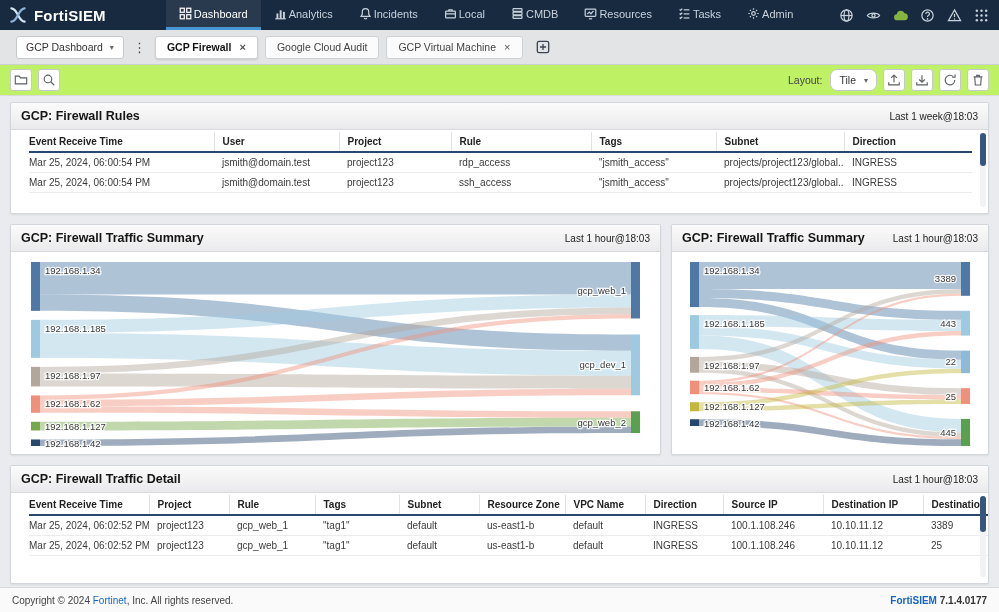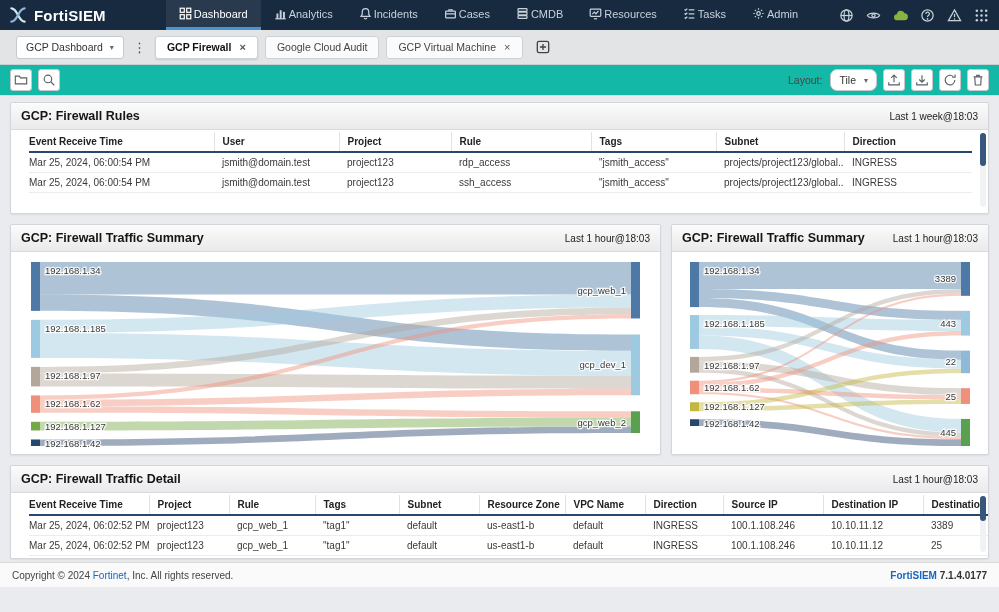--- a/index.html
+++ b/index.html
@@ -23,38 +23,38 @@
   .dash-select { display:flex; align-items:center; gap:7px; height:23px; background:#fff; border:1px solid #c6c9cc; border-radius:3px; padding:0 9px; font-size:10.5px; color:#333; cursor:pointer; }
   .caret { font-size:8px; color:#666; }
   .kebab { font-size:13px; color:#444; cursor:pointer; padding:0 2px; }
   .tab { display:flex; align-items:center; gap:8px; height:23px; background:#fbfbfb; border:1px solid #cfd2d5; border-radius:3px; padding:0 11px; font-size:10.5px; color:#444; cursor:pointer; }
   .tab.active { background:#fff; font-weight:bold; color:#111; box-shadow:0 1px 2px rgba(0,0,0,.12); }
   .tab-close { font-size:11px; color:#555; cursor:pointer; line-height:1; }
   .add-tab { background:none; border:none; cursor:pointer; display:flex; align-items:center; margin-left:6px; }
   .tico-dark { width:14px; height:14px; stroke:#3a4450; fill:none; stroke-width:1.5; }
 
   
-  .toolbar { height:31px; background:#14b8a6; border-bottom:1px solid #d9dadc; display:flex; align-items:center; padding:0 10px; gap:6px; }
+  .toolbar { height:31px; background:#bef264; border-bottom:1px solid #d9dadc; display:flex; align-items:center; padding:0 10px; gap:6px; }
   .tbtn { width:22px; height:22px; background:#fff; border:1px solid #c6c9cc; border-radius:3px; display:flex; align-items:center; justify-content:center; cursor:pointer; }
   .tico { width:14px; height:14px; stroke:#5a5f66; fill:none; stroke-width:1.3; }
   .toolbar-right { margin-left:auto; display:flex; align-items:center; gap:6px; }
   .layout-lbl { font-size:10.5px; color:#444; margin-right:2px; }
   .layout-sel { display:flex; align-items:center; gap:8px; height:22px; background:#fff; border:1px solid #c6c9cc; border-radius:7px; padding:0 8px; font-size:10.5px; cursor:pointer; }
 
   
   main { padding:6px 10px 0 10px; }
   .panel { background:#fff; border:1px solid #d3d6da; border-radius:2px; box-shadow:0 1px 2px rgba(0,0,0,.07); overflow:hidden; position:relative; }
   .phead { height:27px; background:linear-gradient(#fbfbfb,#eaeaec); border-bottom:1px solid #d8dadd; display:flex; align-items:center; justify-content:space-between; padding:0 10px; }
   .ptitle { font-size:12.5px; font-weight:bold; color:#151515; }
   .ptime { font-size:10px; color:#222; }
   .panel-rules { height:112px; }
   .panel-row { display:flex; gap:10px; margin-top:10px; }
   .panel-sankey-l { width:651px; height:231px; }
   .panel-sankey-r { width:318px; height:231px; }
-  .panel-detail { height:94px; margin-top:10px; }
+  .panel-detail { height:119px; margin-top:10px; }
 
   .tblwrap { padding:2px 18px 0 18px; overflow:hidden; }
   table.tbl { border-collapse:collapse; table-layout:fixed; width:943px; }
   .tbl th, .tbl td { text-align:left; font-size:10px; padding:4px 8px 4px 0; white-space:nowrap; overflow:hidden; }
   .tbl th { color:#222; font-weight:bold; border-bottom:2px solid #27476f; }
   .tbl th:not(:first-child) { border-left:1px solid #e2e2e2; padding-left:8px; }
   .tbl td { color:#3a3a3a; border-bottom:1px solid #ececec; }
   .tbl td:not(:first-child) { padding-left:8px; }
   .vscroll { position:absolute; right:2px; top:30px; width:6px; bottom:6px; background:#f0f2f4; border-radius:3px; }
   .vthumb { width:6px; height:45%; background:#36567e; border-radius:3px; }
@@ -108,21 +108,21 @@
           <path d="M8,2 a4,4 0 0 1 4,4 v3 l1.5,2.5 h-11 L4,9 V6 a4,4 0 0 1 4,-4 z"></path>
           <path d="M6.5,13.2 a1.5,1.5 0 0 0 3,0"></path>
         </svg>
       <span>Incidents</span>
     </a>
     <a class="mitem">
       <svg class="nico" viewBox="0 0 16 16">
           <rect x="2" y="5" width="12" height="8.5" rx="1"></rect>
           <path d="M6,5 V3.5 h4 V5 M2,8.5 h12"></path>
         </svg>
-      <span>Cases</span>
+      <span>Local</span>
     </a>
     <a class="mitem">
       <svg class="nico" viewBox="0 0 16 16">
           <rect x="2.5" y="2" width="11" height="3.4" rx="0.8"></rect>
           <rect x="2.5" y="6.3" width="11" height="3.4" rx="0.8"></rect>
           <rect x="2.5" y="10.6" width="11" height="3.4" rx="0.8"></rect>
         </svg>
       <span>CMDB</span>
     </a>
     <a class="mitem">

